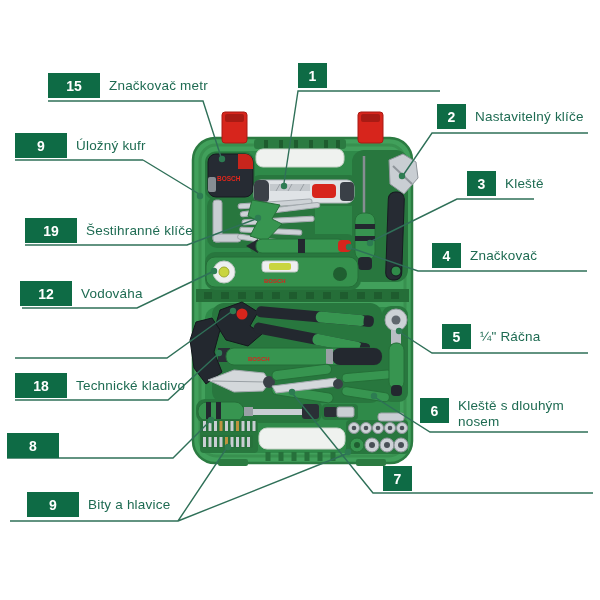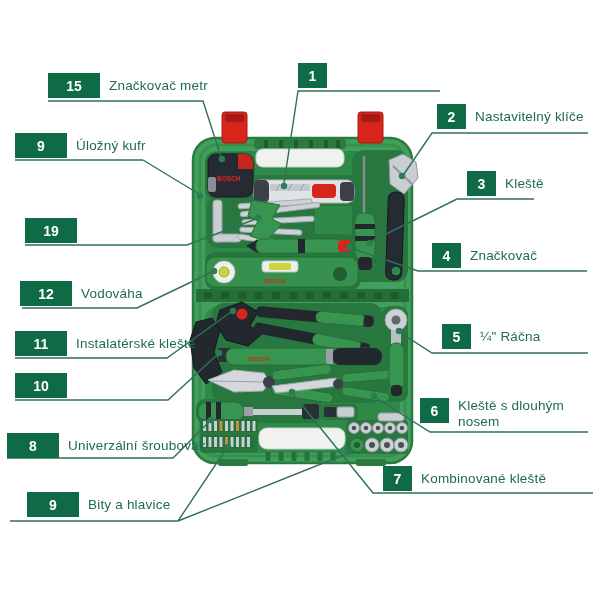--- a/index.html
+++ b/index.html
@@ -286,43 +286,39 @@
 <div class="callout right" style="left:442px;top:324px">
   <span class="badge">5</span>
   <span class="lbl">¼" Ráčna</span>
 </div>
 <div class="callout right wrap" style="left:420px;top:398px">
   <span class="badge">6</span>
   <span class="lbl">Kleště s dlouhým nosem</span>
 </div>
 <div class="callout right" style="left:383px;top:466px">
   <span class="badge">7</span>
-  <span class="lbl">Kombinované kleště</span>
 </div>
 <div class="callout left" style="left:7px;top:433px">
   <span class="badge">8</span>
-  <span class="lbl">Univerzální šroubovák</span>
 </div>
 <div class="callout left" style="left:27px;top:492px">
   <span class="badge">9</span>
   <span class="lbl">Bity a hlavice</span>
 </div>
 <div class="callout left" style="left:15px;top:373px">
-  <span class="badge">10</span>
-</div>
-<div class="callout left" style="left:15px;top:331px">
-  <span class="badge">11</span>
-  <span class="lbl">Instalatérské kleště</span>
+  <span class="badge">18</span>
+  <span class="lbl">Technické kladivo</span>
 </div>
 <div class="callout left" style="left:20px;top:281px">
   <span class="badge">12</span>
   <span class="lbl">Vodováha</span>
 </div>
 <div class="callout left" style="left:25px;top:218px">
   <span class="badge">19</span>
+  <span class="lbl">Šestihranné klíče</span>
 </div>
 <div class="callout left" style="left:15px;top:133px">
   <span class="badge">9</span>
   <span class="lbl">Úložný kufr</span>
 </div>
 <div class="callout left" style="left:48px;top:73px">
   <span class="badge">15</span>
   <span class="lbl">Značkovač metr</span>
 </div>
 

